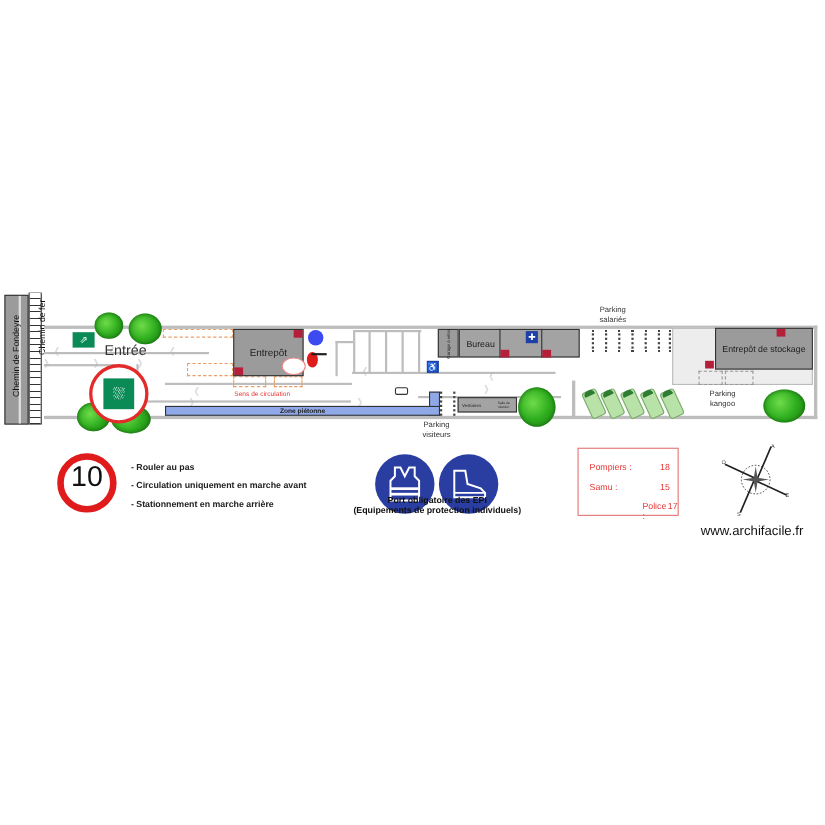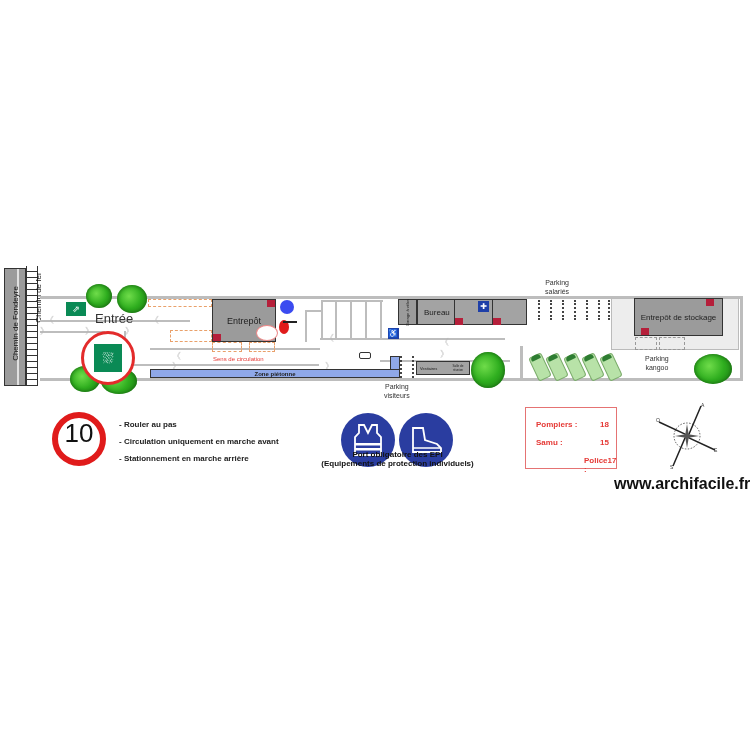--- a/index.html
+++ b/index.html
@@ -10,21 +10,21 @@
   .gray-bldg { background:#9b9b9b; }
   .orange-bldg { background:#a3a3a3; }
   .tree { position:absolute; border-radius:50%; background:radial-gradient(circle at 40% 40%, #6fdc4a 0%, #2fae1f 50%, #1c7d13 100%); box-shadow: inset 0 0 4px #155f0e; }
   .dashed-orange { position:absolute; border:1px dashed #e9a06a; box-sizing:border-box; }
   .fire { position:absolute; width:8px; height:7px; background:#b51f3a; }
   .arrow { position:absolute; font-size:9px; color:#b5b5b5; line-height:1; }
   .park-line { position:absolute; width:0; border-left:2px dotted #444; }
   .car { position:absolute; width:12px; height:24px; background:#b8e2a8; border:1px solid #7aab6a; border-radius:3px; transform:rotate(-25deg); }
   .car::before { content:""; position:absolute; left:1px; top:-1px; width:10px; height:5px; background:#2e7d32; border-radius:4px 4px 1px 1px; }
   .rules li { list-style:none; font-size:8px; font-weight:bold; color:#222; margin-bottom:8px; }
-  .urg-row { display:flex; font-size:8px; font-weight:bold; color:#e53935; margin-bottom:9px; }
+  .urg-row { display:flex; font-size:8px; font-weight:normal; color:#e53935; margin-bottom:9px; }
 </style>
 </head>
 <body>
 
 <div class="abs" style="left:4px;top:268px;width:20px;height:116px;background:#9b9b9b;border:1px solid #333;">
   <div class="abs" style="left:12px;top:0;width:2px;height:116px;background:#e0e0e0;"></div>
   <div class="abs road-label" style="left:-44px;top:50px;width:108px;transform:rotate(-90deg);text-align:center;font-size:8px;">Chemin de Fondeyre</div>
 </div>
 
 <div class="abs" style="left:26px;top:266px;width:10px;height:120px;border-left:1px solid #333;border-right:1px solid #333;background:repeating-linear-gradient(to bottom,#fff 0,#fff 5px,#333 5px,#333 6px);"></div>
@@ -140,21 +140,21 @@
 <div class="park-line" style="left:598px;top:300px;height:20px;"></div>
 <div class="park-line" style="left:608px;top:300px;height:20px;"></div>
 
 <div class="car" style="left:533px;top:354px;"></div>
 <div class="car" style="left:550px;top:354px;"></div>
 <div class="car" style="left:568px;top:354px;"></div>
 <div class="car" style="left:586px;top:354px;"></div>
 <div class="car" style="left:604px;top:354px;"></div>
 
 <div class="abs" style="left:611px;top:298px;width:128px;height:52px;background:#ededed;border:1px solid #bbb;box-sizing:border-box;"></div>
-<div class="building gray-bldg" style="left:634px;top:298px;width:89px;height:38px;">
+<div class="building gray-bldg" style="left:650px;top:298px;width:89px;height:38px;">
   <span style="font-size:8px;color:#222;">Entrepôt de stockage</span>
 </div>
 <div class="fire" style="left:706px;top:299px;"></div>
 <div class="fire" style="left:641px;top:328px;"></div>
 <div class="abs" style="left:635px;top:337px;width:22px;height:13px;border:1px dashed #999;box-sizing:border-box;"></div>
 <div class="abs" style="left:659px;top:337px;width:26px;height:13px;border:1px dashed #999;box-sizing:border-box;"></div>
 <div class="abs" style="left:645px;top:354px;font-size:7px;color:#333;text-align:center;white-space:pre-line;line-height:9px;">Parking
 kangoo</div>
 
 <div class="abs" style="left:52px;top:412px;width:54px;height:54px;border:6px solid #e01b1b;border-radius:50%;box-sizing:border-box;background:#fff;display:flex;justify-content:center;">
@@ -207,13 +207,13 @@
     <polygon points="3,20 29,32 33,36 59,48 33,36 29,32" fill="#222" stroke="#222" stroke-width="1.5"></polygon>
     <polygon points="31,22 33,34 31,46 29,34" fill="#555"></polygon>
     <polygon points="19,34 31,32 43,34 31,36" fill="#555"></polygon>
     <text x="45" y="5" font-size="5" fill="#333">A</text>
     <text x="0" y="20" font-size="5" fill="#333">O</text>
     <text x="58" y="50" font-size="5" fill="#333">E</text>
     <text x="14" y="67" font-size="5" fill="#333">S</text>
   </svg>
 </div>
 
-<div class="abs" style="left:614px;top:475px;font-size:16px;color:#111;font-weight:bold;">www.archifacile.fr</div>
+<div class="abs" style="left:637px;top:475px;font-size:12px;color:#111;">www.archifacile.fr</div>
 
 </body></html>

